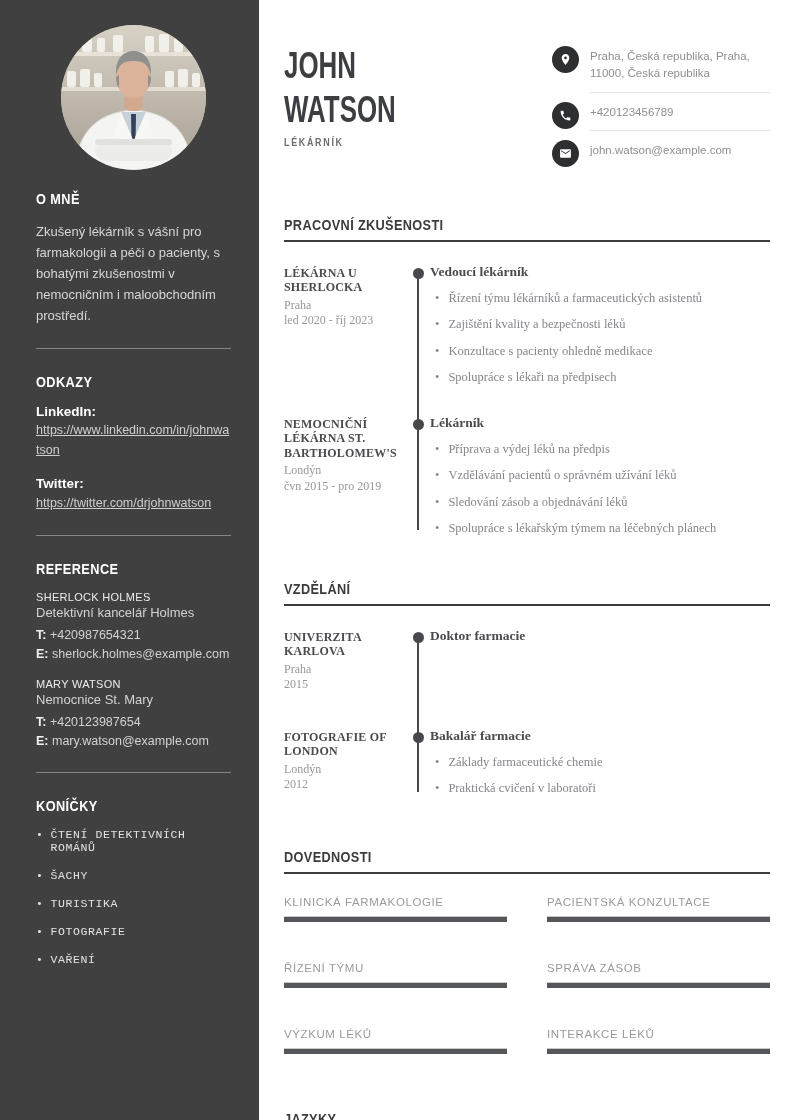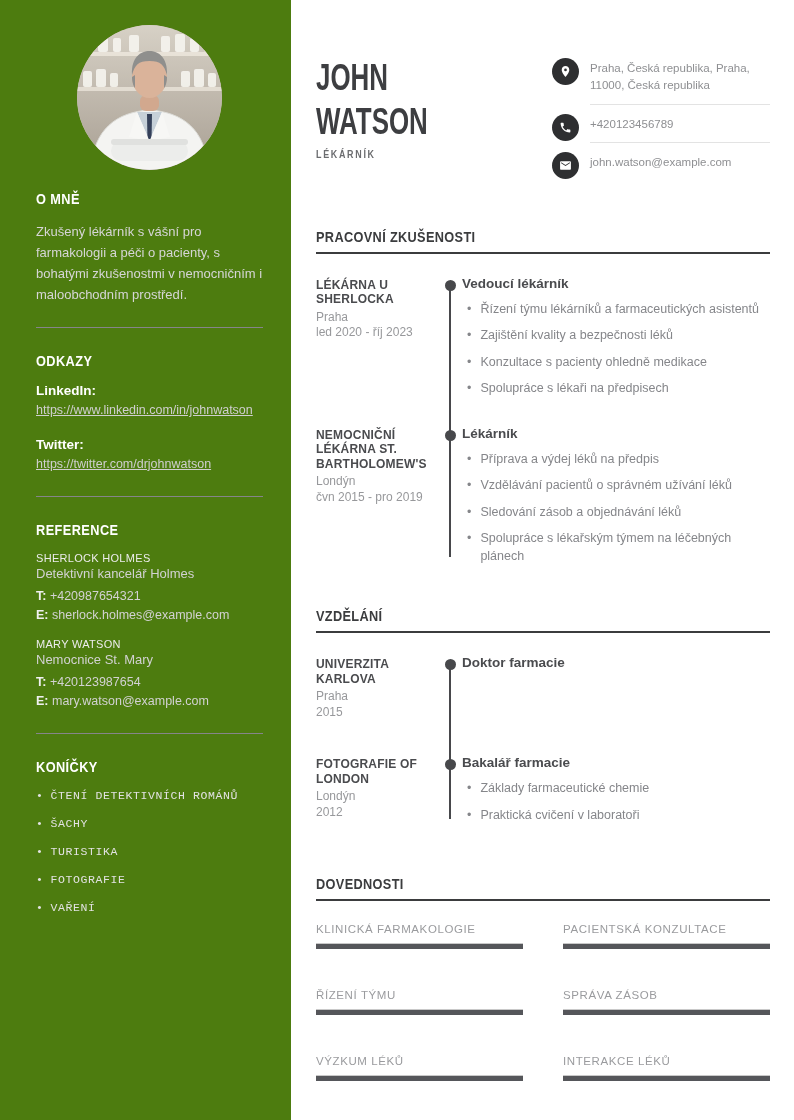--- a/index.html
+++ b/index.html
@@ -1,58 +1,58 @@
 <!DOCTYPE html>
 <html><head>
 <meta charset="utf-8">
 <style>
   * { margin:0; padding:0; box-sizing:border-box; }
   html,body { background:#fff; }
   body { font-family:"Liberation Sans", sans-serif; }
   .page { width:794px; height:1120px; display:flex; background:#ffffff; overflow:hidden; }
 
   
-  .sidebar { width:291px; flex-shrink:0; background:#4d7c0f; color:#d9d9d9; padding:25px 28px 20px 36px; }
+  .sidebar { width:259px; flex-shrink:0; background:#404040; color:#d9d9d9; padding:25px 28px 20px 36px; }
   .photo-wrap { width:145px; height:145px; border-radius:50%; overflow:hidden; margin:0 auto 20px auto; background:#c9c2b6; }
   .photo-wrap svg { display:block; }
   .side-heading { font-size:15px; font-weight:bold; color:#ffffff; letter-spacing:.5px; margin:0 0 14px 0; }
   .cond { display:inline-block; transform:scaleX(.85); transform-origin:0 50%; white-space:nowrap; }
   .about-text { font-size:13px; line-height:1.62; color:#d6d6d6; }
   .side-div { border:none; border-top:1px solid #85858a; margin:22px 0 24px 0; }
   .link-item { margin-bottom:16px; }
   .link-label { font-size:13.5px; font-weight:bold; color:#ffffff; margin-bottom:2px; }
   .link-url { font-size:12.5px; color:#cfcfcf; text-decoration:underline; line-height:1.55; overflow-wrap:anywhere; display:inline-block; }
   .ref-item { margin-bottom:14px; }
   .ref-name { font-size:11px; color:#ececec; letter-spacing:.3px; margin-bottom:2px; }
   .ref-org { font-size:13px; color:#d2d2d2; margin-bottom:6px; }
   .ref-line { font-size:12.5px; color:#d2d2d2; line-height:1.5; }
   .ref-line b { color:#f0f0f0; }
   .hobby-item { font-size:11.5px; letter-spacing:.6px; color:#e2e2e2; margin-bottom:15px; display:flex;font-family:Liberation Mono, monospace; }
   .hobby-item::before { content:"•"; margin-right:7px; color:#e2e2e2; }
 
   
-  .main { flex:1; padding:56px 24px 0 25px; }
+  .main { flex:1; padding:44px 24px 0 25px; }
   .head { display:flex; justify-content:space-between; margin-bottom:40px; }
   .name-line { font-size:36px; line-height:1.22; font-weight:800; color:#3d3e41; }
   .name-line .cond { transform:scaleX(.72); }
   .job-title { font-size:10.5px; font-weight:bold; letter-spacing:2px; color:#6b6c6f; margin-top:4px; }
   .contact { width:218px; padding-top:2px; }
   .contact-row { display:flex; align-items:flex-start; gap:11px; margin-bottom:9px; }
   .c-icon { width:27px; height:27px; border-radius:50%; background:#2e2f31; flex-shrink:0; display:flex; align-items:center; justify-content:center; }
   .c-icon svg { width:13px; height:13px; fill:#ffffff; }
   .contact-text { font-size:11.5px; color:#8e8f92; line-height:1.5; flex:1; padding-top:2px; }
   .contact-row.divided .contact-text { border-bottom:1px solid #e3e3e3; padding-bottom:9px; }
 
   .sec { margin-bottom:42px; }
   .sec-heading { font-size:15px; font-weight:bold; color:#3b3c3e; letter-spacing:.4px; }
   .sec-rule { height:2px; background:#3b3c3e; margin-top:7px; margin-bottom:22px; }
 
   .entries { position:relative; }
   .rail { position:absolute; left:133px; top:9px; bottom:8px; width:2px; background:#47484b; }
-  .entry { position:relative; padding-left:146px; margin-bottom:28px; min-height:84px; }
+  .entry { position:relative; padding-left:146px; margin-bottom:28px; min-height:84px;font-family:Liberation Serif, serif; }
   .entry:last-child { margin-bottom:0; }
   .entry-info { position:absolute; left:0; top:2px; width:126px; }
   .entry-company { font-size:12px; font-weight:bold; color:#4a4b4e; line-height:1.2; letter-spacing:.2px; margin-bottom:3px; }
   .entry-meta { font-size:12px; color:#97989b; line-height:1.32; }
   .tdot { position:absolute; left:129px; top:4px; width:11px; height:11px; border-radius:50%; background:#47484b; }
   .entry-title { font-size:13.5px; font-weight:bold; color:#4a4b4e; margin-bottom:10px; }
   .entry-bullets { list-style:none; }
   .entry-bullets li { font-size:12.5px; color:#85868a; line-height:1.4; margin-bottom:9px; display:flex; }
   .entry-bullets li::before { content:"•"; margin:0 9px 0 5px; color:#85868a; }
 

